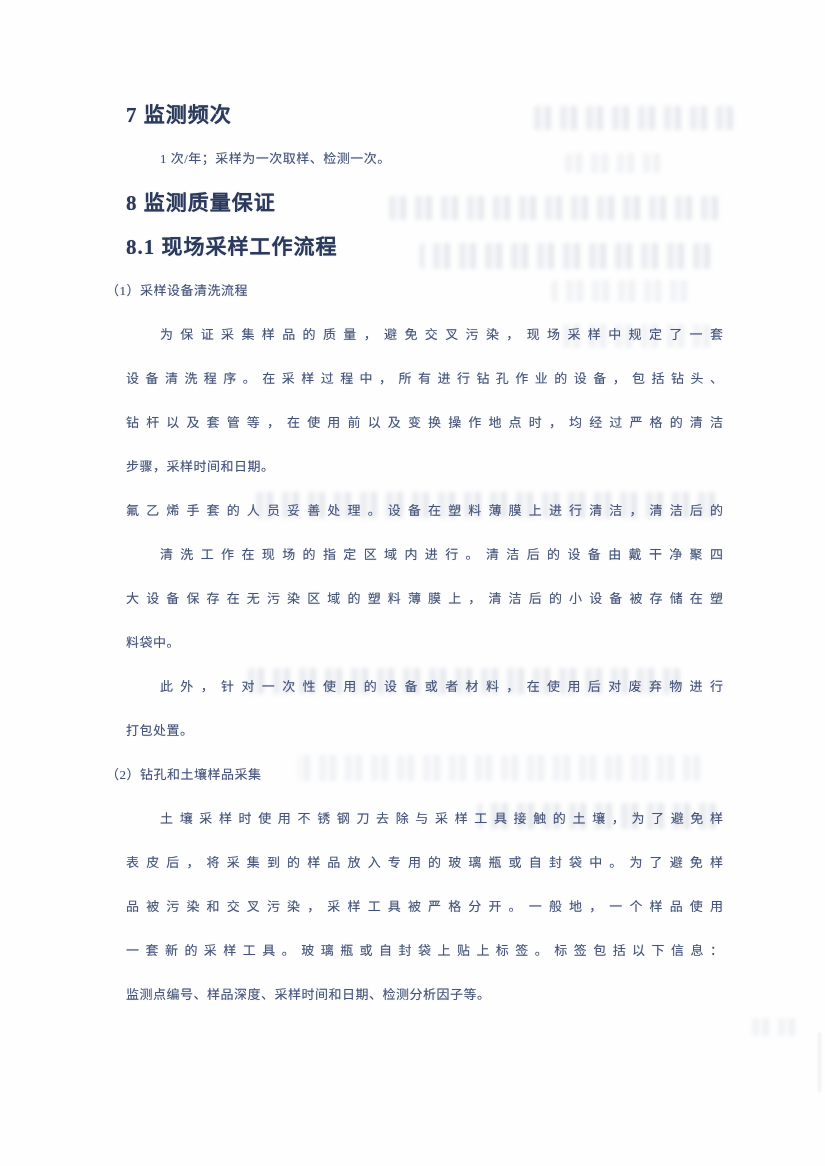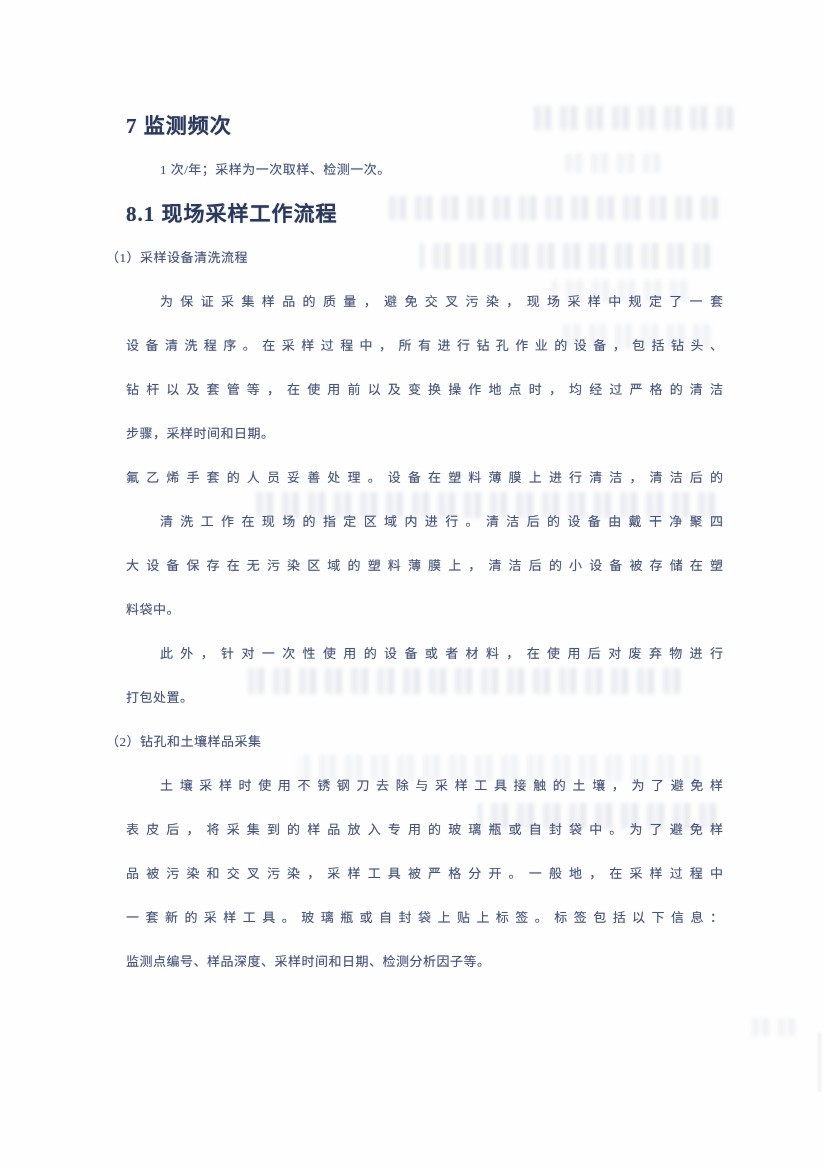--- a/index.html
+++ b/index.html
@@ -11,21 +11,21 @@
     position: relative;
     width: 825px;
     height: 1166px;
     background: #fefefe;
     overflow: hidden;
     font-family: "Liberation Serif", "DejaVu Serif", serif;
   }
   .content {
     position: absolute;
     left: 126px;
-    top: 104px;
+    top: 93px;
     width: 597px;
   }
   .line {
     height: 44px;
     line-height: 44px;
     font-size: 13px;
     color: #46547a;
     letter-spacing: 0.5px;
     text-shadow: 0 0 1px rgba(70, 85, 120, 0.35);
   }
@@ -80,32 +80,33 @@
   <div class="bleed" style="left:250px; top:492px; width:465px; height:26px;"></div>
   <div class="bleed" style="left:248px; top:668px; width:432px; height:26px;"></div>
   <div class="bleed light" style="left:298px; top:755px; width:402px; height:26px;"></div>
   <div class="bleed" style="left:478px; top:803px; width:238px; height:26px;"></div>
   <div class="bleed light" style="left:745px; top:1018px; width:50px; height:18px;"></div>
   <div class="edge-mark" style="left:818px; top:1032px; width:3px; height:60px;"></div>
 
   <main class="content">
     <div class="line heading">7 监测频次</div>
     <div class="line indent">1 次/年；采样为一次取样、检测一次。</div>
+    <div class="line heading">8 监测质量保证</div>
     <div class="line heading">8.1 现场采样工作流程</div>
     <div class="line paren">（1）采样设备清洗流程</div>
     <div class="line indent fill">为保证采集样品的质量，避免交叉污染，现场采样中规定了一套</div>
     <div class="line fill">设备清洗程序。在采样过程中，所有进行钻孔作业的设备，包括钻头、</div>
     <div class="line fill">钻杆以及套管等，在使用前以及变换操作地点时，均经过严格的清洁</div>
     <div class="line">步骤，采样时间和日期。</div>
     <div class="line fill">氟乙烯手套的人员妥善处理。设备在塑料薄膜上进行清洁，清洁后的</div>
     <div class="line indent fill">清洗工作在现场的指定区域内进行。清洁后的设备由戴干净聚四</div>
     <div class="line fill">大设备保存在无污染区域的塑料薄膜上，清洁后的小设备被存储在塑</div>
     <div class="line">料袋中。</div>
     <div class="line indent fill">此外，针对一次性使用的设备或者材料，在使用后对废弃物进行</div>
     <div class="line">打包处置。</div>
     <div class="line paren">（2）钻孔和土壤样品采集</div>
     <div class="line indent fill">土壤采样时使用不锈钢刀去除与采样工具接触的土壤，为了避免样</div>
     <div class="line fill">表皮后，将采集到的样品放入专用的玻璃瓶或自封袋中。为了避免样</div>
-    <div class="line fill">品被污染和交叉污染，采样工具被严格分开。一般地，在采样过程中</div>
+    <div class="line fill">品被污染和交叉污染，采样工具被严格分开。一般地，一个样品使用</div>
     <div class="line fill">一套新的采样工具。玻璃瓶或自封袋上贴上标签。标签包括以下信息：</div>
     <div class="line">监测点编号、样品深度、采样时间和日期、检测分析因子等。</div>
   </main>
 </div>
 
 </body></html>

